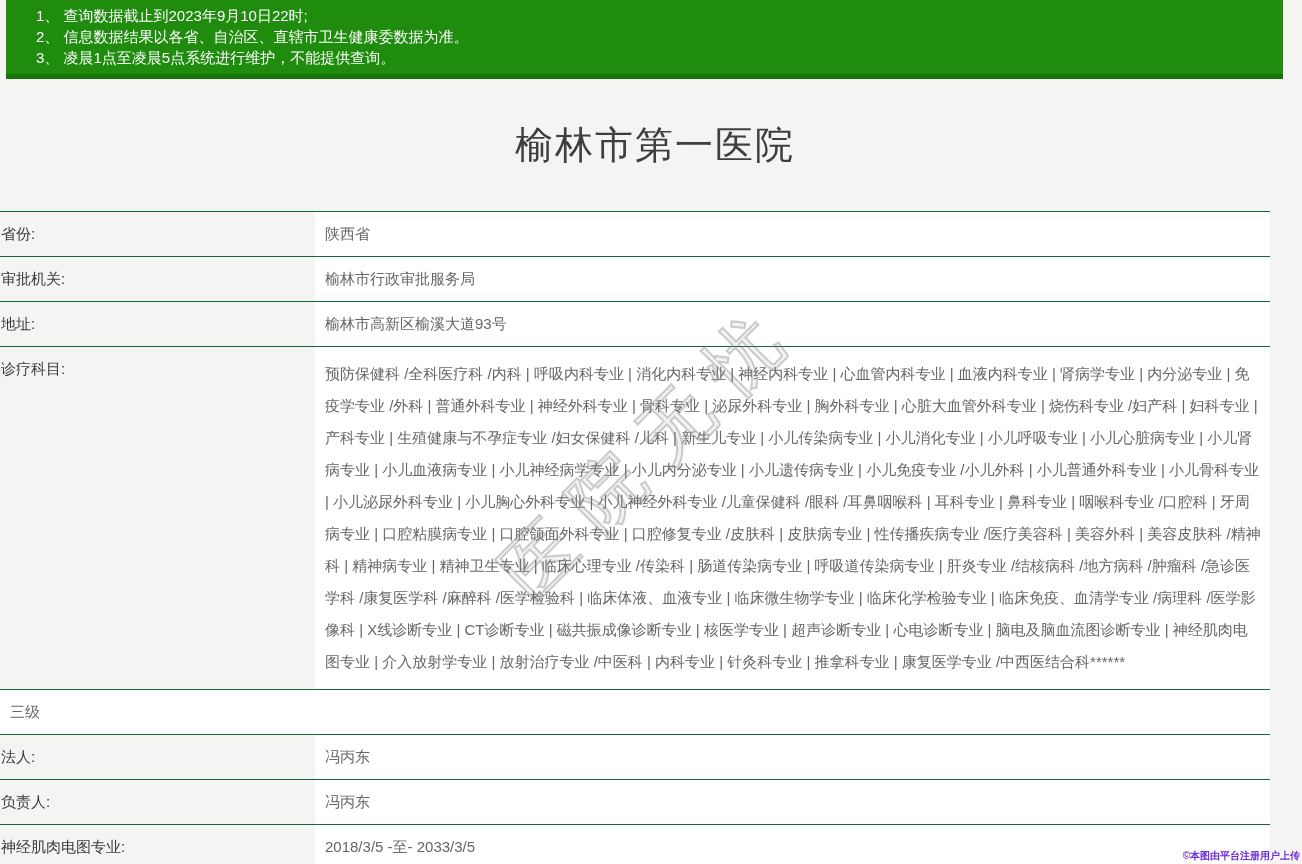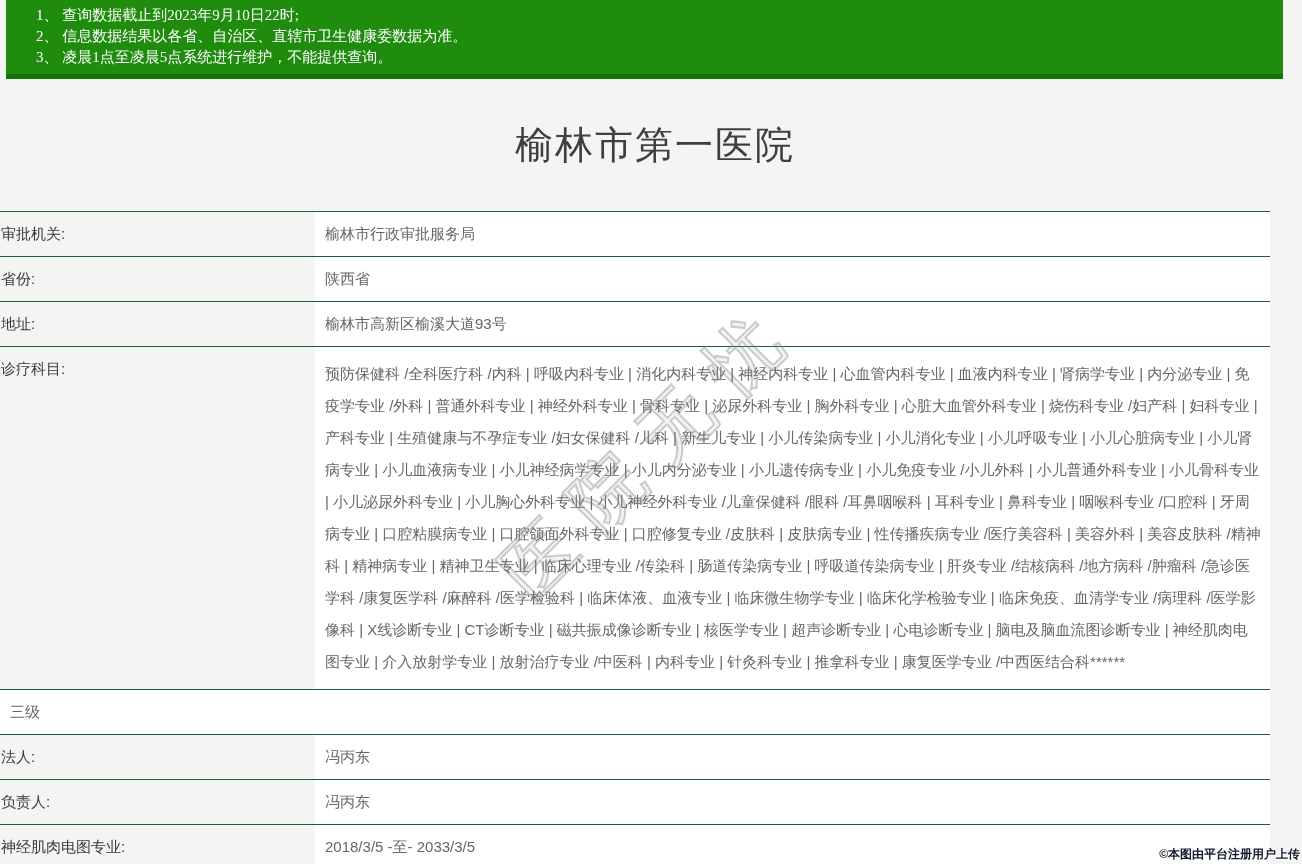--- a/index.html
+++ b/index.html
@@ -14,21 +14,21 @@
   .notice-banner {
     position: absolute;
     top: 0; left: 6px; right: 19px;
     background: #1f8c0e;
     border-bottom: 5px solid #15730a;
     padding: 5px 10px 6px 30px;
     color: #ffffff;
     font-size: 15px;
     line-height: 21px;
   }
-  .notice-line { white-space: nowrap; font-family: Liberation Serif, serif; }
+  .notice-line { white-space: nowrap; }
 
   
   .page-title {
     position: absolute;
     top: 120px; left: 10px;
     width: 1290px;
     text-align: center;
     font-size: 38px;
     font-weight: 400;
     color: #3f3f3f;
@@ -85,46 +85,46 @@
     letter-spacing: 24px;
     white-space: nowrap;
     color: rgba(130,130,130,0.10);
     -webkit-text-stroke: 2px rgba(130,130,130,0.38);
     pointer-events: none;
     z-index: 5;
   }
   .upload-watermark {
     position: absolute;
     right: 2px; bottom: 1px;
-    font-size: 12px;
+    font-size: 10px;
     font-weight: bold;
-    color: #0f172a;
+    color: #6d28d9;
     text-shadow: -1px -1px 1px #fff, 1px -1px 1px #fff, -1px 1px 1px #fff, 1px 1px 1px #fff;
     z-index: 6;
   }
 </style>
 </head>
 <body>
 
 <div class="notice-banner">
   <div class="notice-line">1、 查询数据截止到2023年9月10日22时;</div>
   <div class="notice-line">2、 信息数据结果以各省、自治区、直辖市卫生健康委数据为准。</div>
   <div class="notice-line">3、 凌晨1点至凌晨5点系统进行维护，不能提供查询。</div>
 </div>
 
 <h1 class="page-title">榆林市第一医院</h1>
 
 <div class="info-table">
   <div class="table-row">
+    <div class="row-label">省份:</div>
+    <div class="row-value">陕西省</div>
+  </div>
+  <div class="table-row">
     <div class="row-label">审批机关:</div>
     <div class="row-value">榆林市行政审批服务局</div>
-  </div>
-  <div class="table-row">
-    <div class="row-label">省份:</div>
-    <div class="row-value">陕西省</div>
   </div>
   <div class="table-row">
     <div class="row-label">地址:</div>
     <div class="row-value">榆林市高新区榆溪大道93号</div>
   </div>
   <div class="table-row tall">
     <div class="row-label">诊疗科目:</div>
     <div class="row-value">预防保健科 /全科医疗科 /内科 | 呼吸内科专业 | 消化内科专业 | 神经内科专业 | 心血管内科专业 | 血液内科专业 | 肾病学专业 | 内分泌专业 | 免疫学专业 /外科 | 普通外科专业 | 神经外科专业 | 骨科专业 | 泌尿外科专业 | 胸外科专业 | 心脏大血管外科专业 | 烧伤科专业 /妇产科 | 妇科专业 | 产科专业 | 生殖健康与不孕症专业 /妇女保健科 /儿科 | 新生儿专业 | 小儿传染病专业 | 小儿消化专业 | 小儿呼吸专业 | 小儿心脏病专业 | 小儿肾病专业 | 小儿血液病专业 | 小儿神经病学专业 | 小儿内分泌专业 | 小儿遗传病专业 | 小儿免疫专业 /小儿外科 | 小儿普通外科专业 | 小儿骨科专业 | 小儿泌尿外科专业 | 小儿胸心外科专业 | 小儿神经外科专业 /儿童保健科 /眼科 /耳鼻咽喉科 | 耳科专业 | 鼻科专业 | 咽喉科专业 /口腔科 | 牙周病专业 | 口腔粘膜病专业 | 口腔颌面外科专业 | 口腔修复专业 /皮肤科 | 皮肤病专业 | 性传播疾病专业 /医疗美容科 | 美容外科 | 美容皮肤科 /精神科 | 精神病专业 | 精神卫生专业 | 临床心理专业 /传染科 | 肠道传染病专业 | 呼吸道传染病专业 | 肝炎专业 /结核病科 /地方病科 /肿瘤科 /急诊医学科 /康复医学科 /麻醉科 /医学检验科 | 临床体液、血液专业 | 临床微生物学专业 | 临床化学检验专业 | 临床免疫、血清学专业 /病理科 /医学影像科 | X线诊断专业 | CT诊断专业 | 磁共振成像诊断专业 | 核医学专业 | 超声诊断专业 | 心电诊断专业 | 脑电及脑血流图诊断专业 | 神经肌肉电图专业 | 介入放射学专业 | 放射治疗专业 /中医科 | 内科专业 | 针灸科专业 | 推拿科专业 | 康复医学专业 /中西医结合科******</div>
   </div>
   <div class="table-row">

